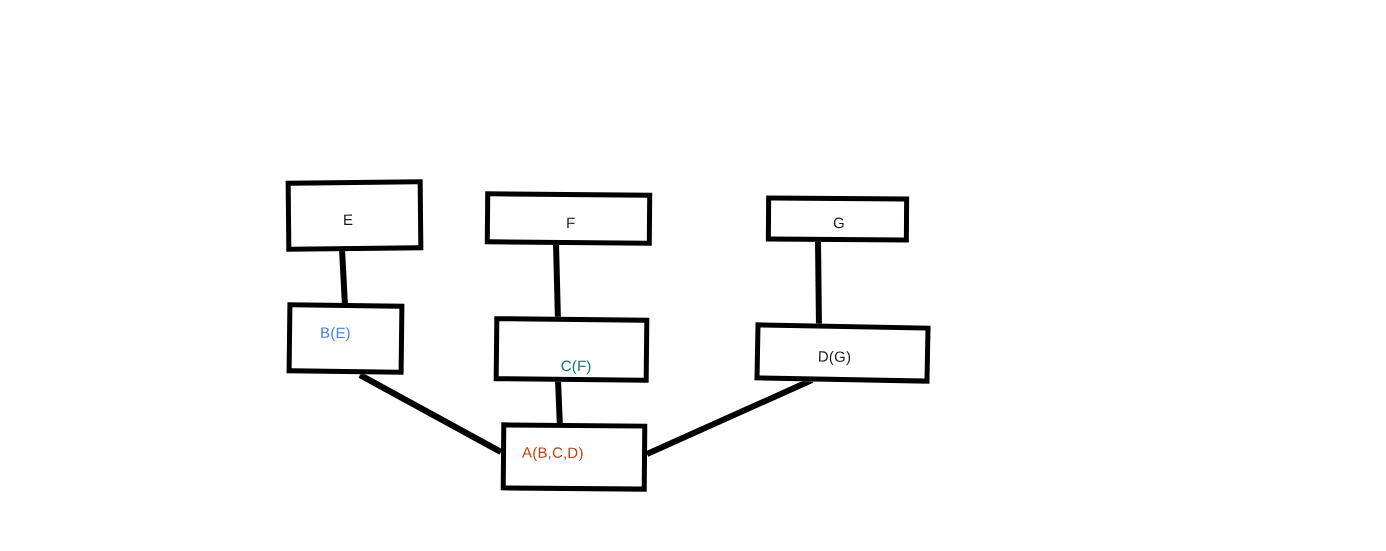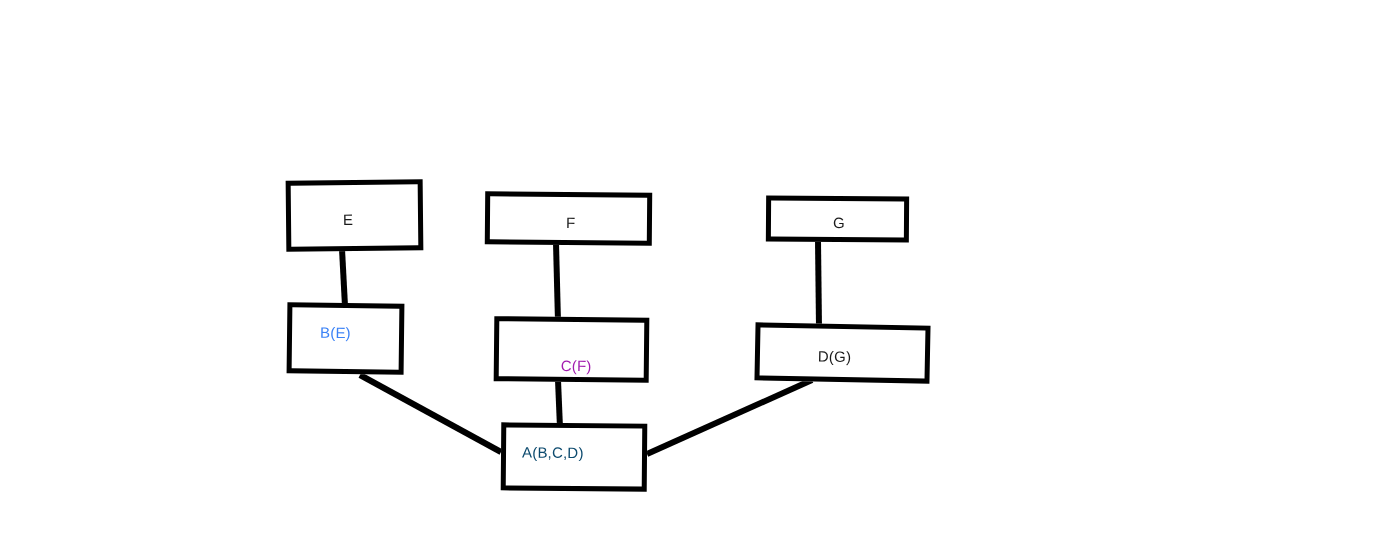--- a/index.html
+++ b/index.html
@@ -66,23 +66,23 @@
       <div class="node" style="left: 485px; top: 192px; width: 167px; height: 53px; border-color: rgb(0, 0, 0); transform: rotate(0.5deg);">
         <span class="node-label" style="left: 76px; top: 18px; color: rgb(26, 26, 26);">F</span>
       </div>
       <div class="node" style="left: 766px; top: 196px; width: 143px; height: 46px; border-color: rgb(0, 0, 0); transform: rotate(0.4deg);">
         <span class="node-label" style="left: 62px; top: 14px; color: rgb(26, 26, 26);">G</span>
       </div>
       <div class="node" style="left: 287px; top: 303px; width: 117px; height: 71px; border-color: rgb(0, 0, 0); transform: rotate(0.7deg);">
         <span class="node-label" style="left: 28px; top: 17px; color: #3b82f6;">B(E)</span>
       </div>
       <div class="node" style="left: 494px; top: 317px; width: 155px; height: 65px; border-color: rgb(0, 0, 0); transform: rotate(0.6deg);">
-        <span class="node-label" style="left: 62px; top: 36px; color: #a21caf;">C(F)</span>
+        <span class="node-label" style="left: 62px; top: 36px; color: #0f766e;">C(F)</span>
       </div>
       <div class="node" style="left: 755px; top: 324px; width: 175px; height: 58px; border-color: rgb(0, 0, 0); transform: rotate(1.1deg);">
         <span class="node-label" style="left: 58px; top: 20px; color: rgb(26, 26, 26);">D(G)</span>
       </div>
       <div class="node" style="left: 501px; top: 423px; width: 146px; height: 68px; border-color: rgb(0, 0, 0); transform: rotate(0.5deg);">
-        <span class="node-label" style="left: 16px; top: 17px; color: #0c4a6e;">A(B,C,D)</span>
+        <span class="node-label" style="left: 16px; top: 17px; color: #c2410c;">A(B,C,D)</span>
       </div>
     </div>
 
 </div>
 
 </body></html>

